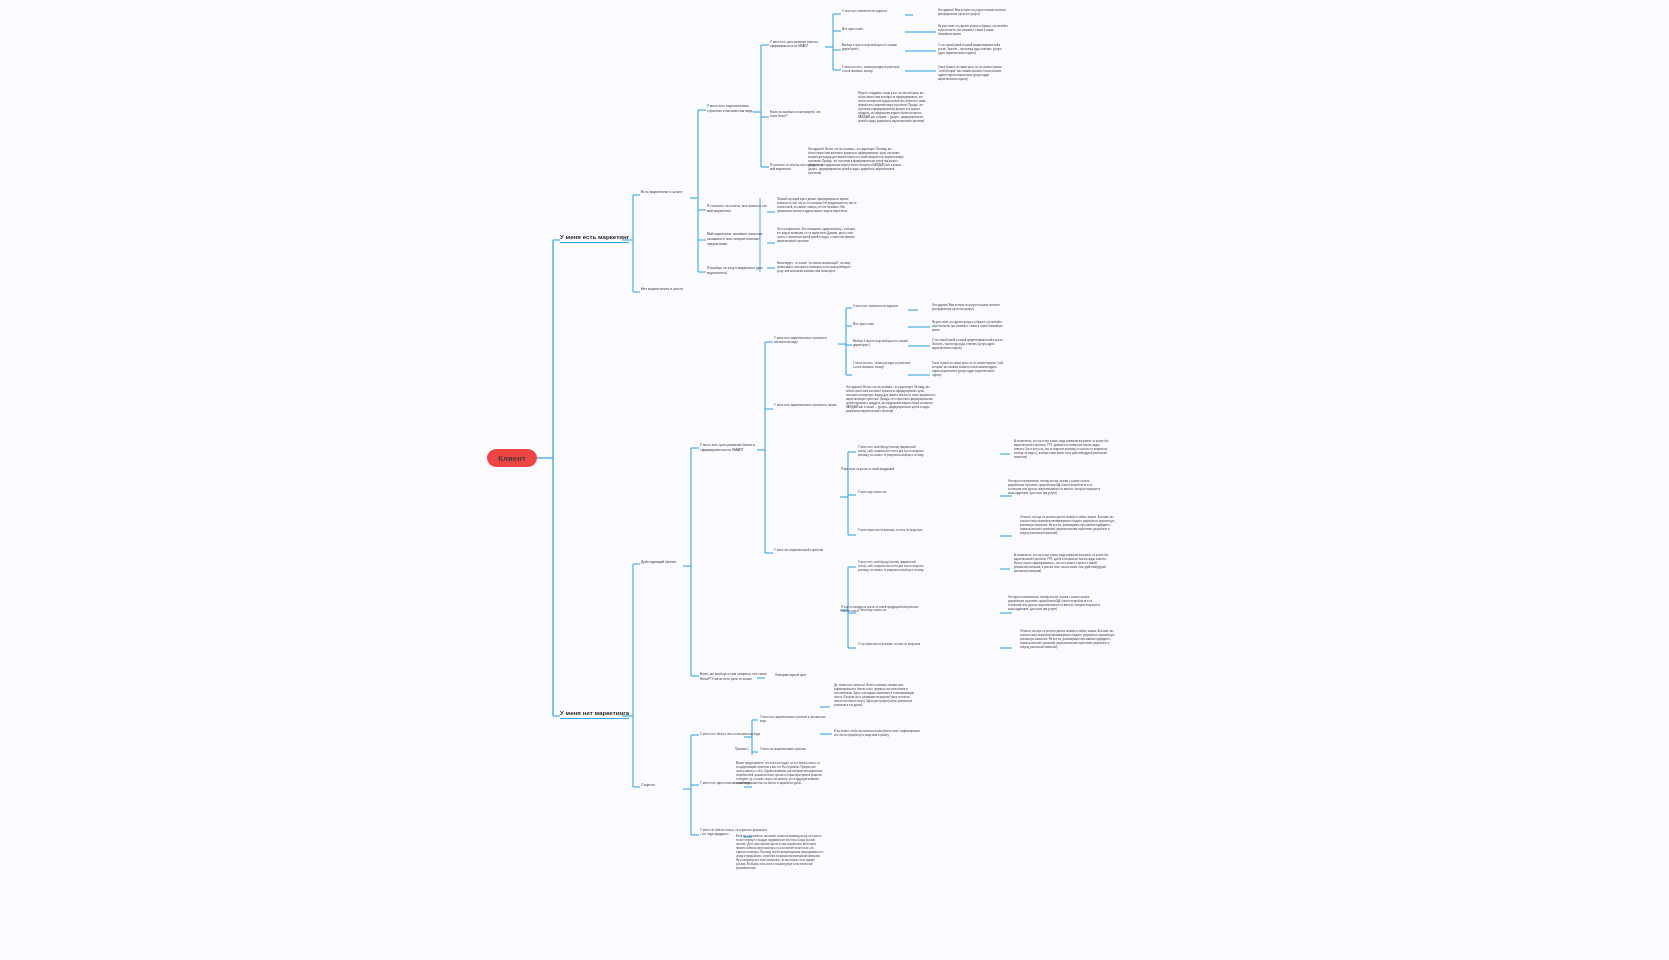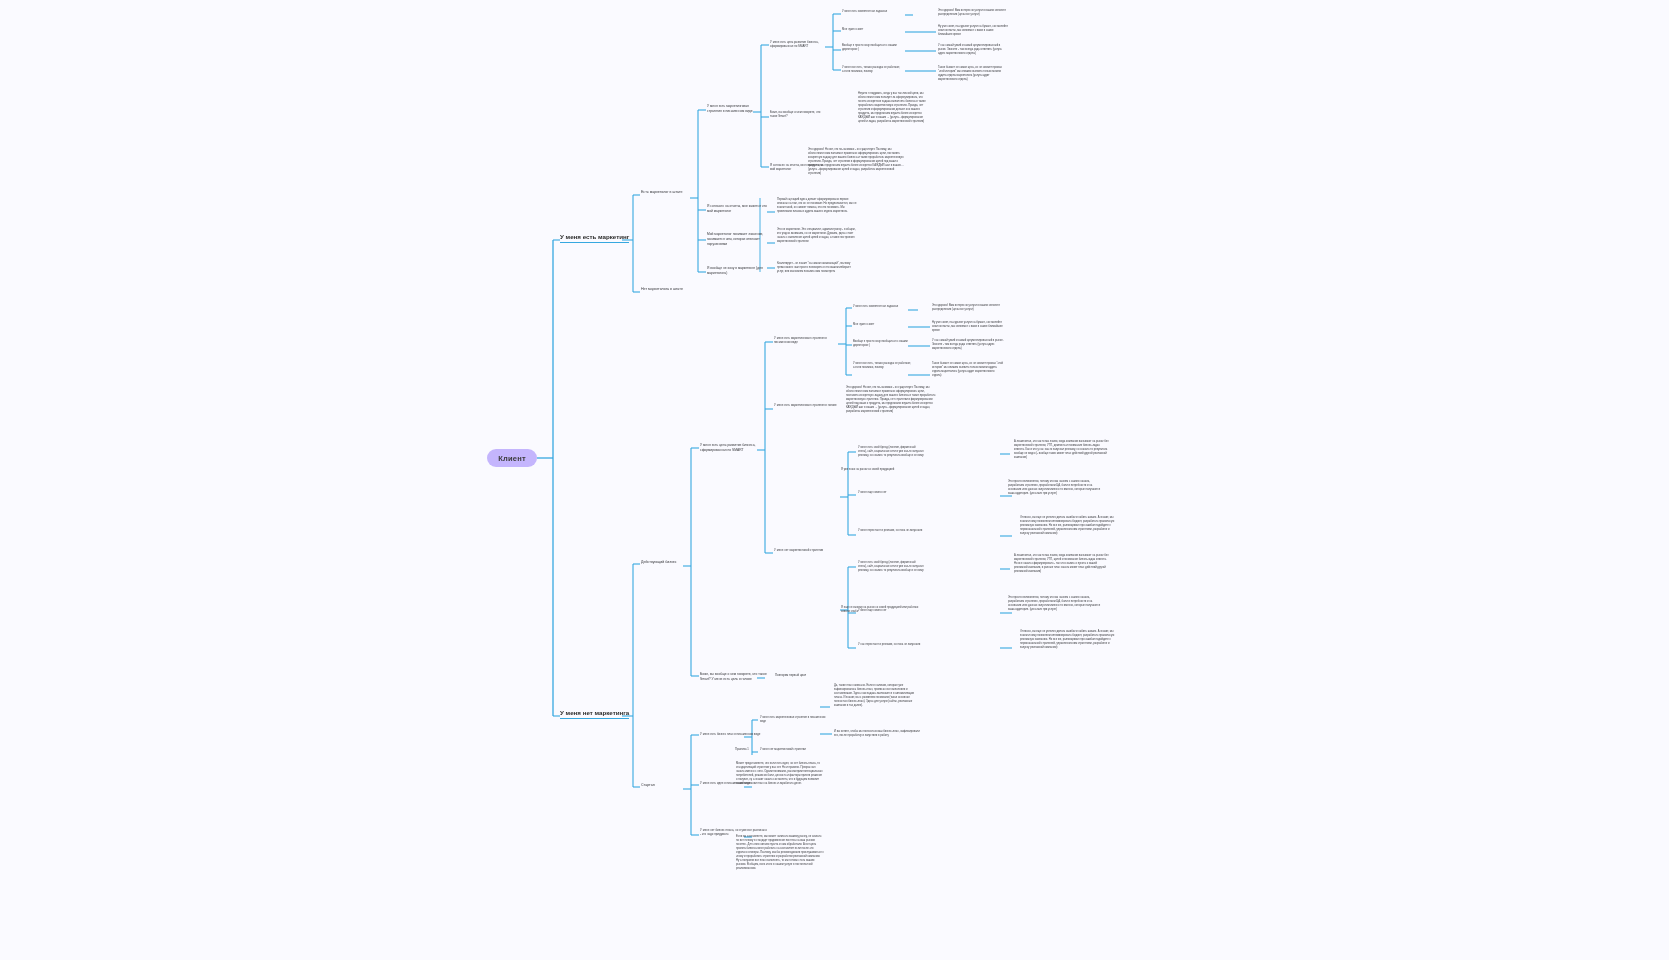--- a/index.html
+++ b/index.html
@@ -11,21 +11,21 @@
     position:relative;
   }
   #canvas{position:absolute;inset:0;}
   svg#wires{position:absolute;left:0;top:0;width:1669px;height:960px;pointer-events:none;}
 
   .node{position:absolute;box-sizing:border-box;}
 
   
   .root{
     left:487px;top:449px;width:50px;height:18px;
-    background:#c4b5fd;border-radius:9px;
+    background:#ef4444;border-radius:9px;
     color:#3a3a3a;font-size:7.5px;font-weight:bold;
     display:flex;align-items:center;justify-content:center;
     letter-spacing:.2px;
   }
 
   
   .l1{
     font-size:6.2px;color:#2b2b2b;font-weight:bold;
     border-bottom:1.4px solid #36a8e0;
     padding-bottom:2px;white-space:nowrap;

